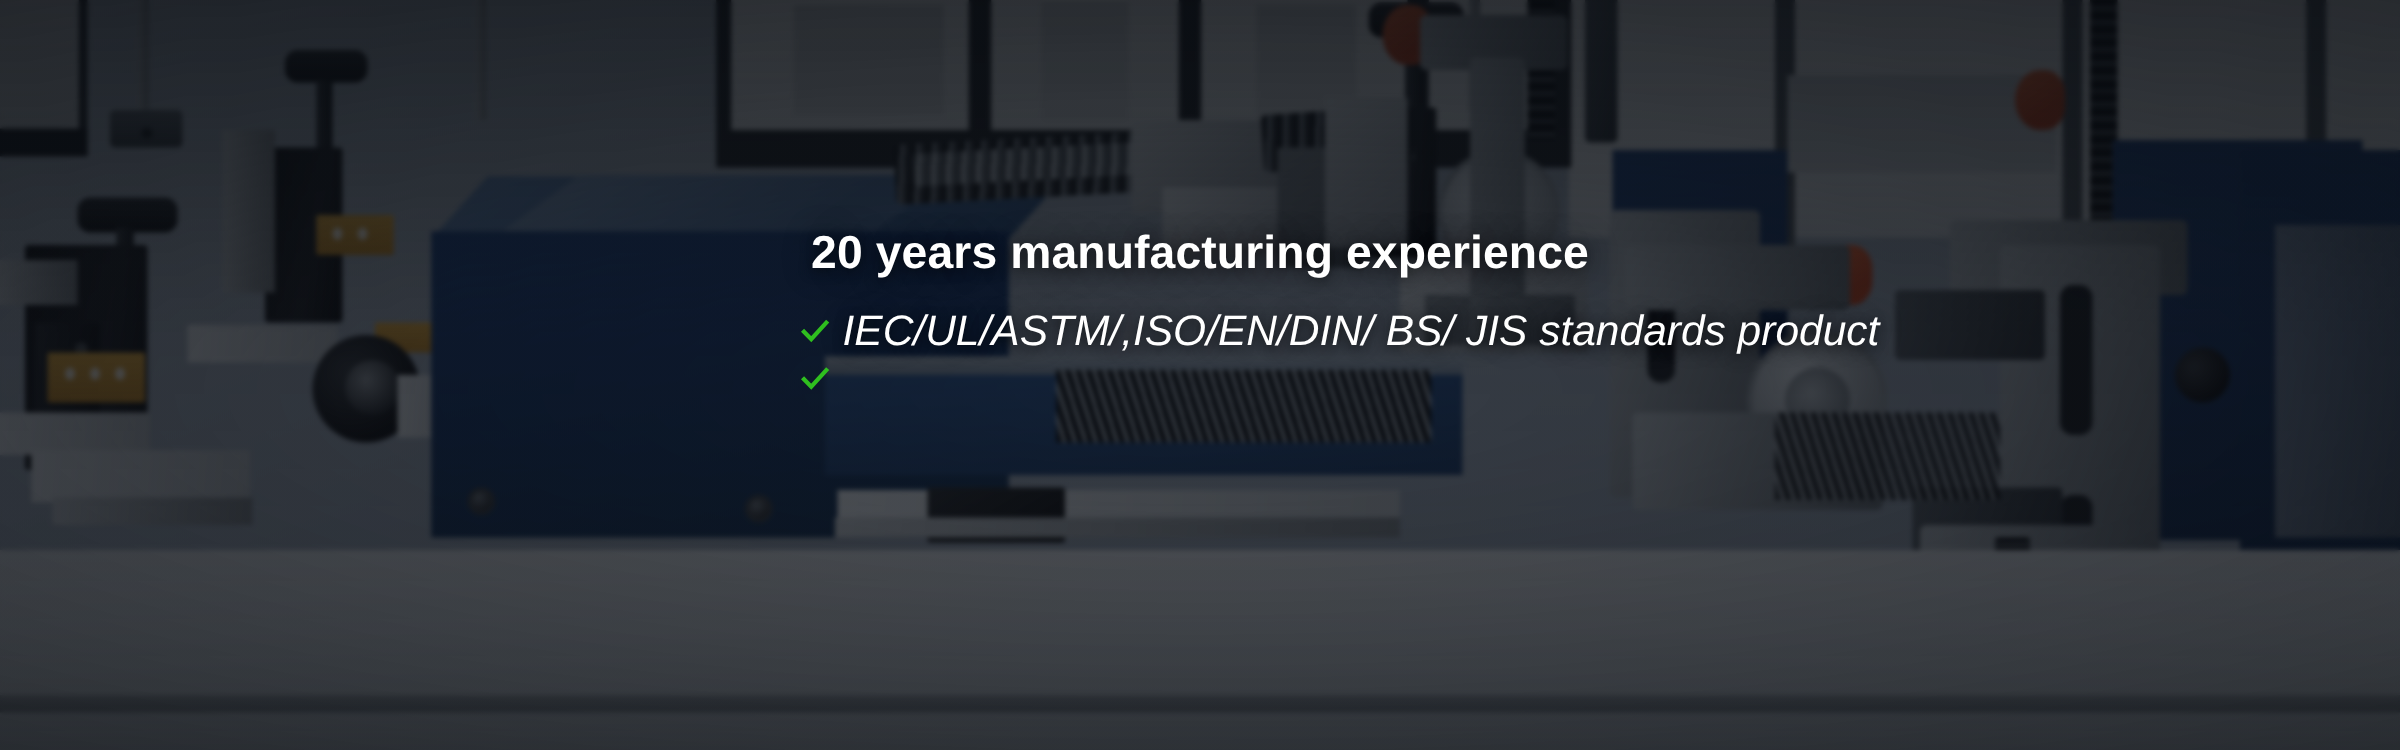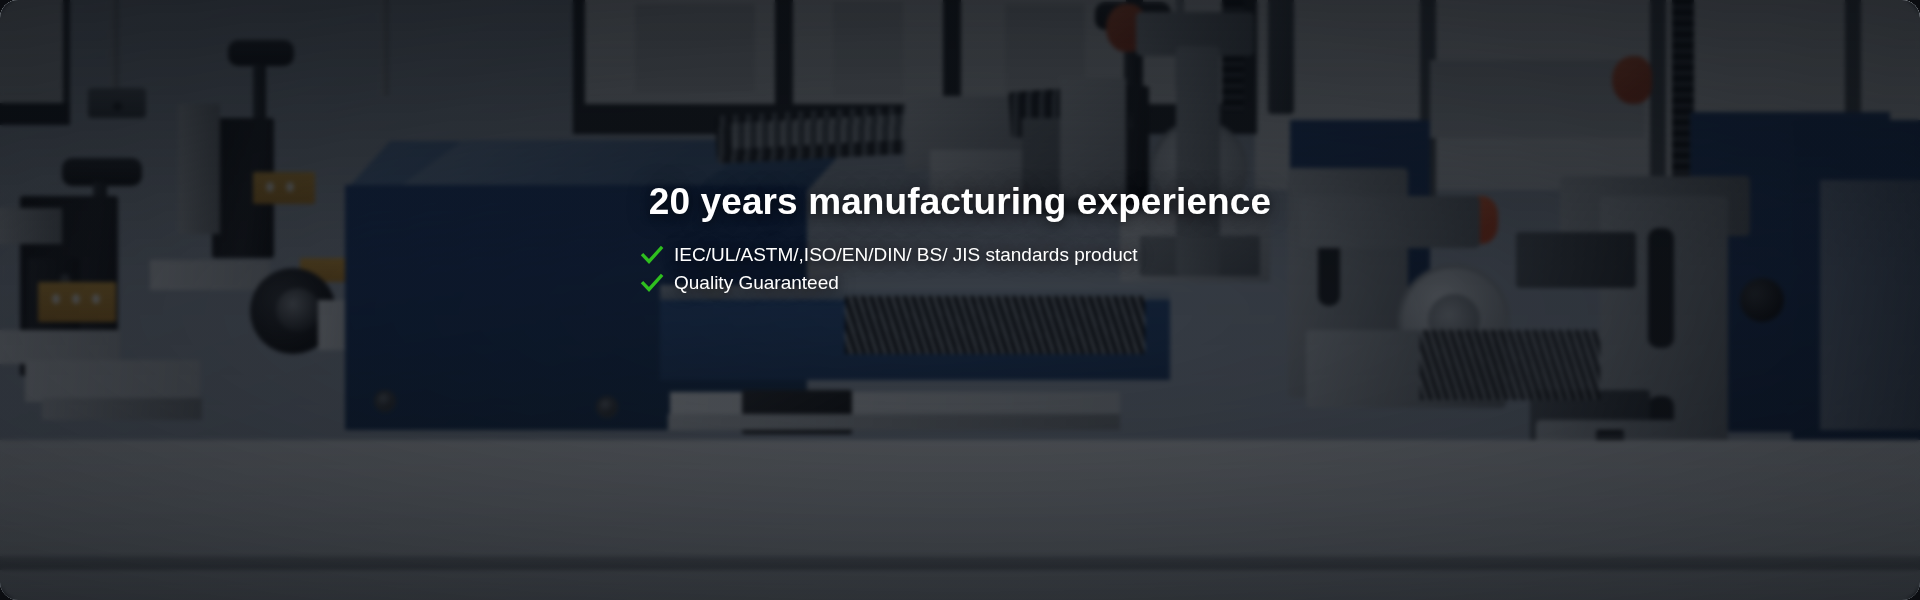--- a/index.html
+++ b/index.html
@@ -8,21 +8,20 @@
     width:1920px; height:600px;
     overflow:hidden;
     background:#0b0d11;
     font-family:"Liberation Sans", sans-serif;
   }
 
   .banner{
     position:relative;
     width:1920px; height:600px;
     overflow:hidden;
-    border-radius:18px;
   }
 
   
   .photo{ position:absolute; inset:0; overflow:hidden; background:#6f7a88; }
 
   
   .wall{
     position:absolute; left:0; top:0; width:1920px; height:470px;
     background:linear-gradient(180deg,#9aa6b4 0%, #94a0ae 40%, #8b97a6 100%);
   }
@@ -201,25 +200,26 @@
     gap:10px;
     margin-bottom:2px;
   }
   .check{
     flex:0 0 auto;
     width:24px; height:24px;
     display:block;
   }
   .bullet-text{
     color:#ffffff;
-    font-size:19px;
+    font-size:34px;
     font-weight:400;
     line-height:1.38;
     white-space:nowrap;
     text-shadow:0 2px 9px rgba(0,0,0,.6), 0 0 20px rgba(0,0,0,.4);
+    font-style:italic;
   }
 </style>
 </head>
 <body>
 
 <div class="banner">
 
   <div class="photo">
 
     <div class="wall"></div>
@@ -375,19 +375,18 @@
         <svg class="check" viewBox="0 0 24 24">
           <path d="M3.2 12.4 L9.0 18.4 L21.0 5.2" fill="none" stroke="#2fbf1f" stroke-width="3.4" stroke-linecap="square" stroke-linejoin="miter"></path>
         </svg>
         <span class="bullet-text">IEC/UL/ASTM/,ISO/EN/DIN/ BS/ JIS standards product</span>
       </li>
 
       <li class="bullet">
         <svg class="check" viewBox="0 0 24 24">
           <path d="M3.2 12.4 L9.0 18.4 L21.0 5.2" fill="none" stroke="#2fbf1f" stroke-width="3.4" stroke-linecap="square" stroke-linejoin="miter"></path>
         </svg>
-        <span class="bullet-text">Quality Guaranteed</span>
       </li>
 
 
     </ul>
   </div>
 </div>
 
 </body></html>

